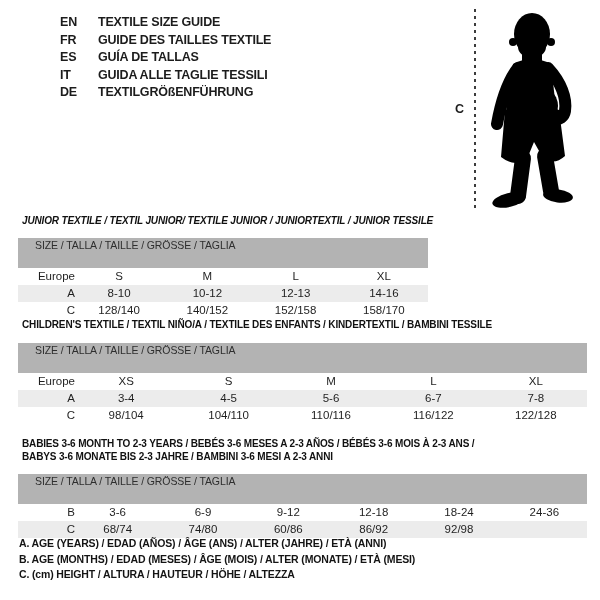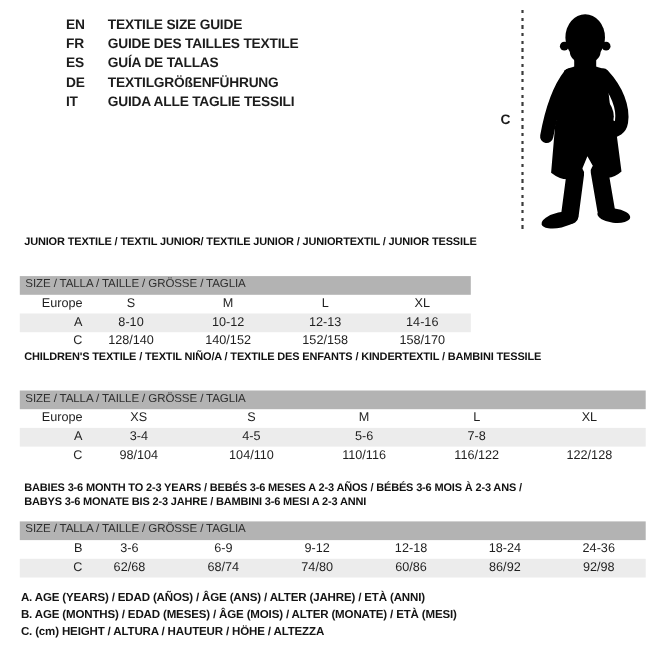--- a/index.html
+++ b/index.html
@@ -19,25 +19,25 @@
     background:repeating-linear-gradient(to bottom,var(--dash,#3c3c3c) 0 3px,transparent 3px 7px);}
   .baby-svg{position:absolute;left:30px;top:0;}
   
   .tsection{position:absolute;left:18px;}
   .section-junior{top:214px;width:410px;}
   .section-children{top:318px;width:569px;}
   .section-babies{top:437px;width:569px;}
   .tbl-title{margin:0 0 0 4px;font-size:10px;font-weight:bold;letter-spacing:-0.15px;
     line-height:13px;color:#111;white-space:nowrap;}
   .section-babies .tbl-title{white-space:normal;max-width:468px;}
-  .section-junior .tbl-title{margin-bottom:24px;}
-  .section-children .tbl-title{margin-bottom:24px;}
+  .section-junior .tbl-title{margin-bottom:11px;font-style:italic;}
+  .section-children .tbl-title{margin-bottom:12px;}
   .section-babies .tbl-title{margin-bottom:11px;}
-  .size-bar{height:17px;line-height:15px;background:var(--bar-gray,#b3b3b3);
-    color:#2e2e2e;font-size:10.5px;padding-left:5px;letter-spacing:-0.1px;}
+  .size-bar{height:30px;line-height:15px;background:var(--bar-gray,#b3b3b3);
+    color:#2e2e2e;font-size:10.5px;padding-left:17px;letter-spacing:-0.1px;}
   .trow{display:grid;height:17px;line-height:17px;font-size:11.5px;color:#1f1f1f;}
   .trow.shaded{background:var(--row-shade,#ececec);}
   .tlabel{padding-left:4px;text-align:right;}
   .tval{text-align:center;}
   
   .footnotes{position:absolute;left:19px;top:536px;}
   .note{font-weight:bold;font-size:10.5px;line-height:15.5px;letter-spacing:-0.15px;white-space:nowrap;color:#141414;}
 </style>
 </head>
 <body>
@@ -51,26 +51,26 @@
      </div>
       <div class="lang-row">
        <span class="lang-code">FR</span>
        <span class="lang-label">GUIDE DES TAILLES TEXTILE</span>
      </div>
       <div class="lang-row">
        <span class="lang-code">ES</span>
        <span class="lang-label">GUÍA DE TALLAS</span>
      </div>
       <div class="lang-row">
+       <span class="lang-code">IT</span>
+       <span class="lang-label">GUIDA ALLE TAGLIE TESSILI</span>
+     </div>
+      <div class="lang-row">
        <span class="lang-code">DE</span>
        <span class="lang-label">TEXTILGRÖßENFÜHRUNG</span>
-     </div>
-      <div class="lang-row">
-       <span class="lang-code">IT</span>
-       <span class="lang-label">GUIDA ALLE TAGLIE TESSILI</span>
      </div>
     </div>
 
   <div class="figure-block">
     <span class="c-label">C</span>
     <div class="dash-line"></div>
     <svg class="baby-svg" width="102" height="206" viewBox="0 0 92 206" xmlns="http://www.w3.org/2000/svg">
       <g fill="#000000" stroke="none">
 
         <ellipse cx="45" cy="28" rx="18" ry="21"></ellipse>
@@ -136,20 +136,21 @@
           <span class="tval">S</span>
           <span class="tval">M</span>
           <span class="tval">L</span>
           <span class="tval">XL</span>
        </div>
         <div class="trow shaded" style="grid-template-columns:57px repeat(5,1fr)">
          <span class="tlabel">A</span>
           <span class="tval">3-4</span>
           <span class="tval">4-5</span>
           <span class="tval">5-6</span>
+          <span class="tval">6-7</span>
           <span class="tval">7-8</span>
        </div>
         <div class="trow" style="grid-template-columns:57px repeat(5,1fr)">
          <span class="tlabel">C</span>
           <span class="tval">98/104</span>
           <span class="tval">104/110</span>
           <span class="tval">110/116</span>
           <span class="tval">116/122</span>
           <span class="tval">122/128</span>
        </div>
@@ -164,21 +165,20 @@
          <span class="tlabel">B</span>
           <span class="tval">3-6</span>
           <span class="tval">6-9</span>
           <span class="tval">9-12</span>
           <span class="tval">12-18</span>
           <span class="tval">18-24</span>
           <span class="tval">24-36</span>
        </div>
         <div class="trow shaded" style="grid-template-columns:57px repeat(6,1fr)">
          <span class="tlabel">C</span>
-          <span class="tval">62/68</span>
           <span class="tval">68/74</span>
           <span class="tval">74/80</span>
           <span class="tval">60/86</span>
           <span class="tval">86/92</span>
           <span class="tval">92/98</span>
        </div>
       </div>
   </section>
 
   <div class="footnotes">

